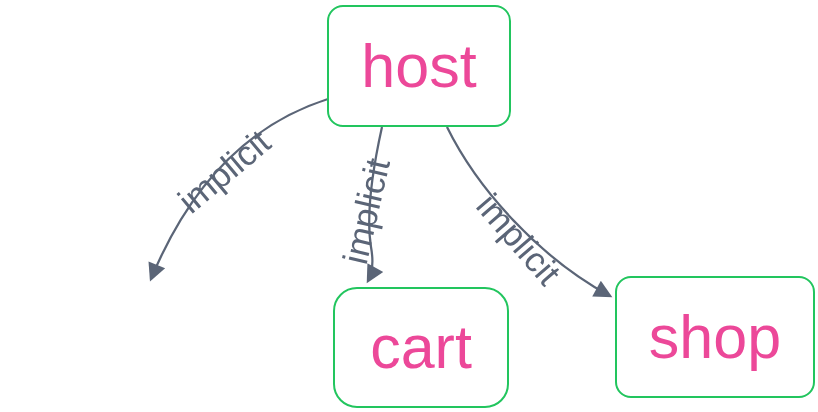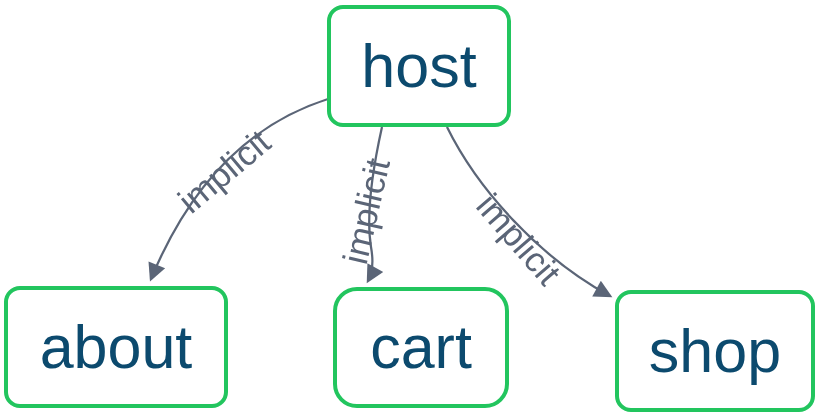--- a/index.html
+++ b/index.html
@@ -39,31 +39,31 @@
   .edge-label.l1 { left: 224px; top: 171px; transform: translate(-50%,-50%) rotate(-40deg); }
   .edge-label.l2 { left: 366px; top: 211px; transform: translate(-50%,-50%) rotate(-77deg); }
   .edge-label.l3 { left: 519px; top: 239px; transform: translate(-50%,-50%) rotate(49deg); }
   .node {
     position: absolute;
     box-sizing: border-box;
     display: flex;
     align-items: center;
     justify-content: center;
     background: #ffffff;
-    border: 4px solid #22c55e;
+    border: 2px solid #22c55e;
     border-radius: 16px;
-    color: #0c4a6e;
+    color: #ec4899;
     font-size: 61px;
     line-height: 1;
     user-select: none;
   }
   .node.host  { left: 327px; top: 5px;   width: 184px; height: 122px; }
   .node.about { left: 4px;   top: 286px; width: 224px; height: 122px; }
   .node.cart  { left: 333px; top: 287px; width: 176px; height: 121px; border-radius: 24px; }
-  .node.shop  { left: 615px; top: 290px; width: 200px; height: 122px; }
+  .node.shop  { left: 615px; top: 276px; width: 200px; height: 122px; }
 </style>
 </head>
 <body>
 
 <div class="canvas">
 
   <span class="edge-label l1">implicit</span>
   <span class="edge-label l2">implicit</span>
   <span class="edge-label l3">implicit</span>
 
@@ -74,23 +74,20 @@
       </marker>
     </defs>
     <path class="edge-path" d="M 328,99 C 262,120 196,170 151,279" marker-end="url(#arrowhead)"></path>
     <path class="edge-path" d="M 382,127 C 372,172 366,216 371,247 C 373,258 374,270 368,281" marker-end="url(#arrowhead)"></path>
     <path class="edge-path" d="M 447,127 C 478,190 540,258 610,296" marker-end="url(#arrowhead)"></path>
   </svg>
 
   <div class="node host">
     <span>host</span>
   </div>
-  <div class="node about">
-    <span>about</span>
-  </div>
   <div class="node cart">
     <span>cart</span>
   </div>
   <div class="node shop">
     <span>shop</span>
   </div>
 
 </div>
 
 </body></html>

